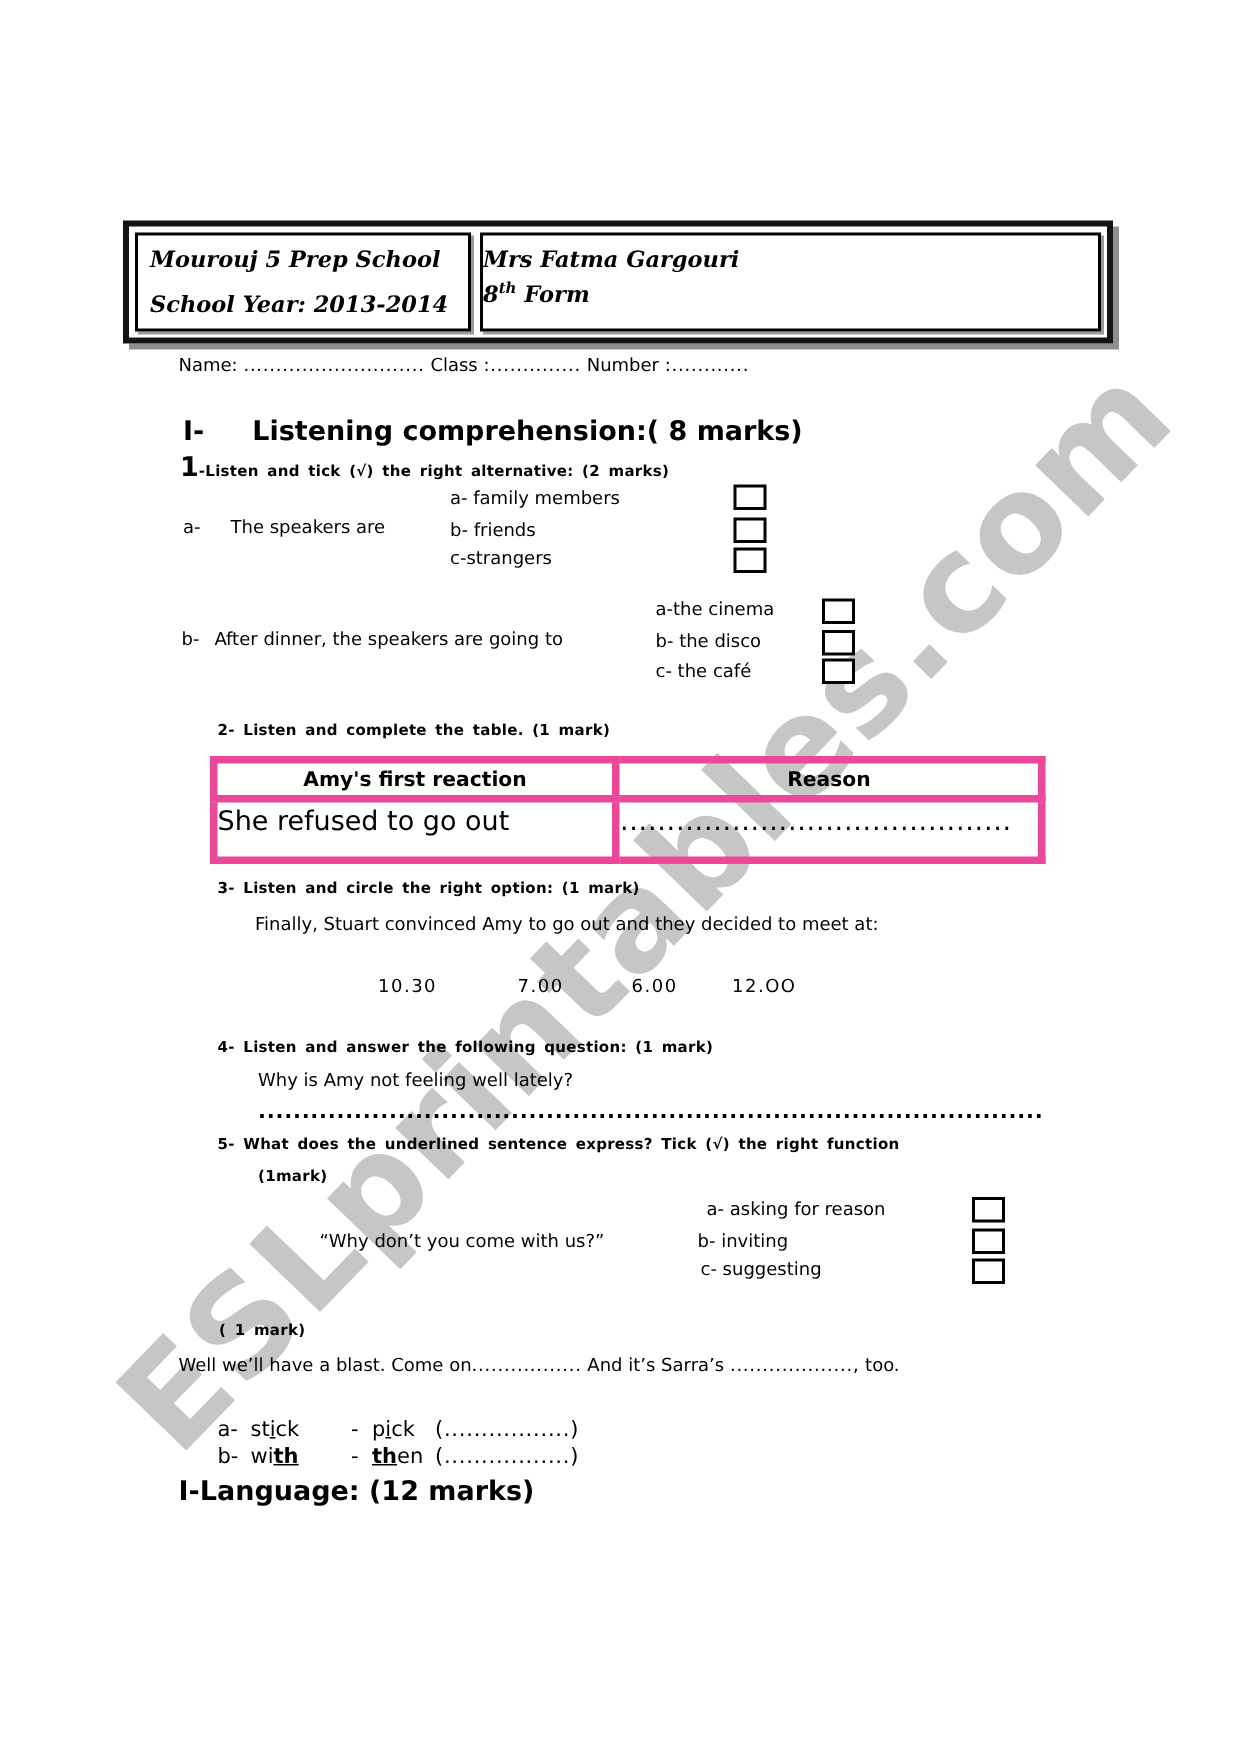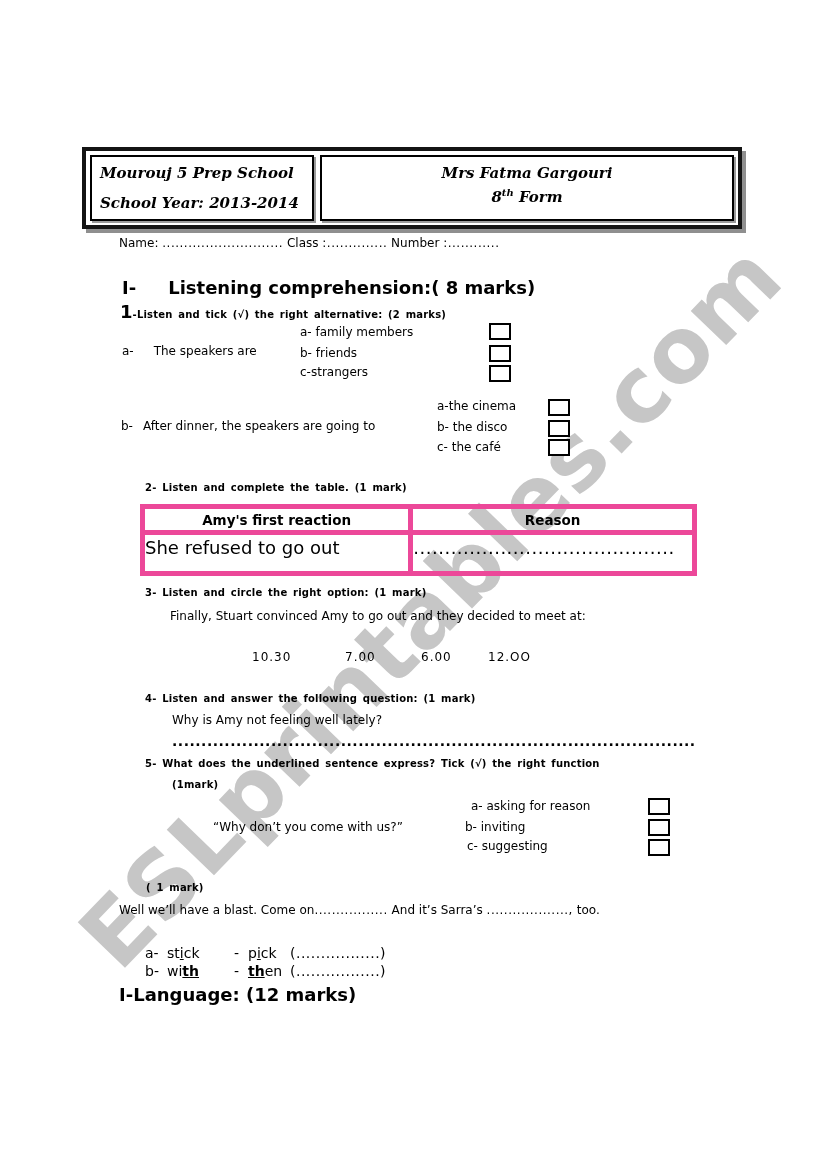--- a/index.html
+++ b/index.html
@@ -22,21 +22,21 @@
   }
   .header-cell{
     box-sizing:border-box;border:2px solid #000;background:#fff;
     box-shadow:2px 2px 0 #9a9a9a;
     font-family:"DejaVu Serif",serif;font-style:italic;font-weight:bold;font-size:15px;
   }
   .hc1{width:224px;padding:5px 8px;}
   .hc1 div{margin-top:2px;}
   .hc1 div+div{margin-top:12px;}
   .hc2{width:178px;text-align:center;padding-top:6px;}
-  .hc3{flex:1;text-align:center;padding-top:5px;line-height:1.55;}
+  .hc3{flex:1;text-align:left;padding-top:5px;line-height:1.55;}
   sup{font-size:10px;}
   
   .b14{font-size:12px;font-weight:normal;}
   .bt{font-size:10px;font-weight:bold;letter-spacing:.2px;word-spacing:2px;white-space:nowrap;}
   .rt{font-size:12px;white-space:nowrap;}
   .sec-head{font-size:18px;font-weight:bold;white-space:nowrap;}
   .bignum{font-size:18px;font-weight:bold;}
   .dots{letter-spacing:.5px;}
   .cb{position:absolute;z-index:2;width:22px;height:17px;border:2px solid #000;background:#fff;box-sizing:border-box;}
   

